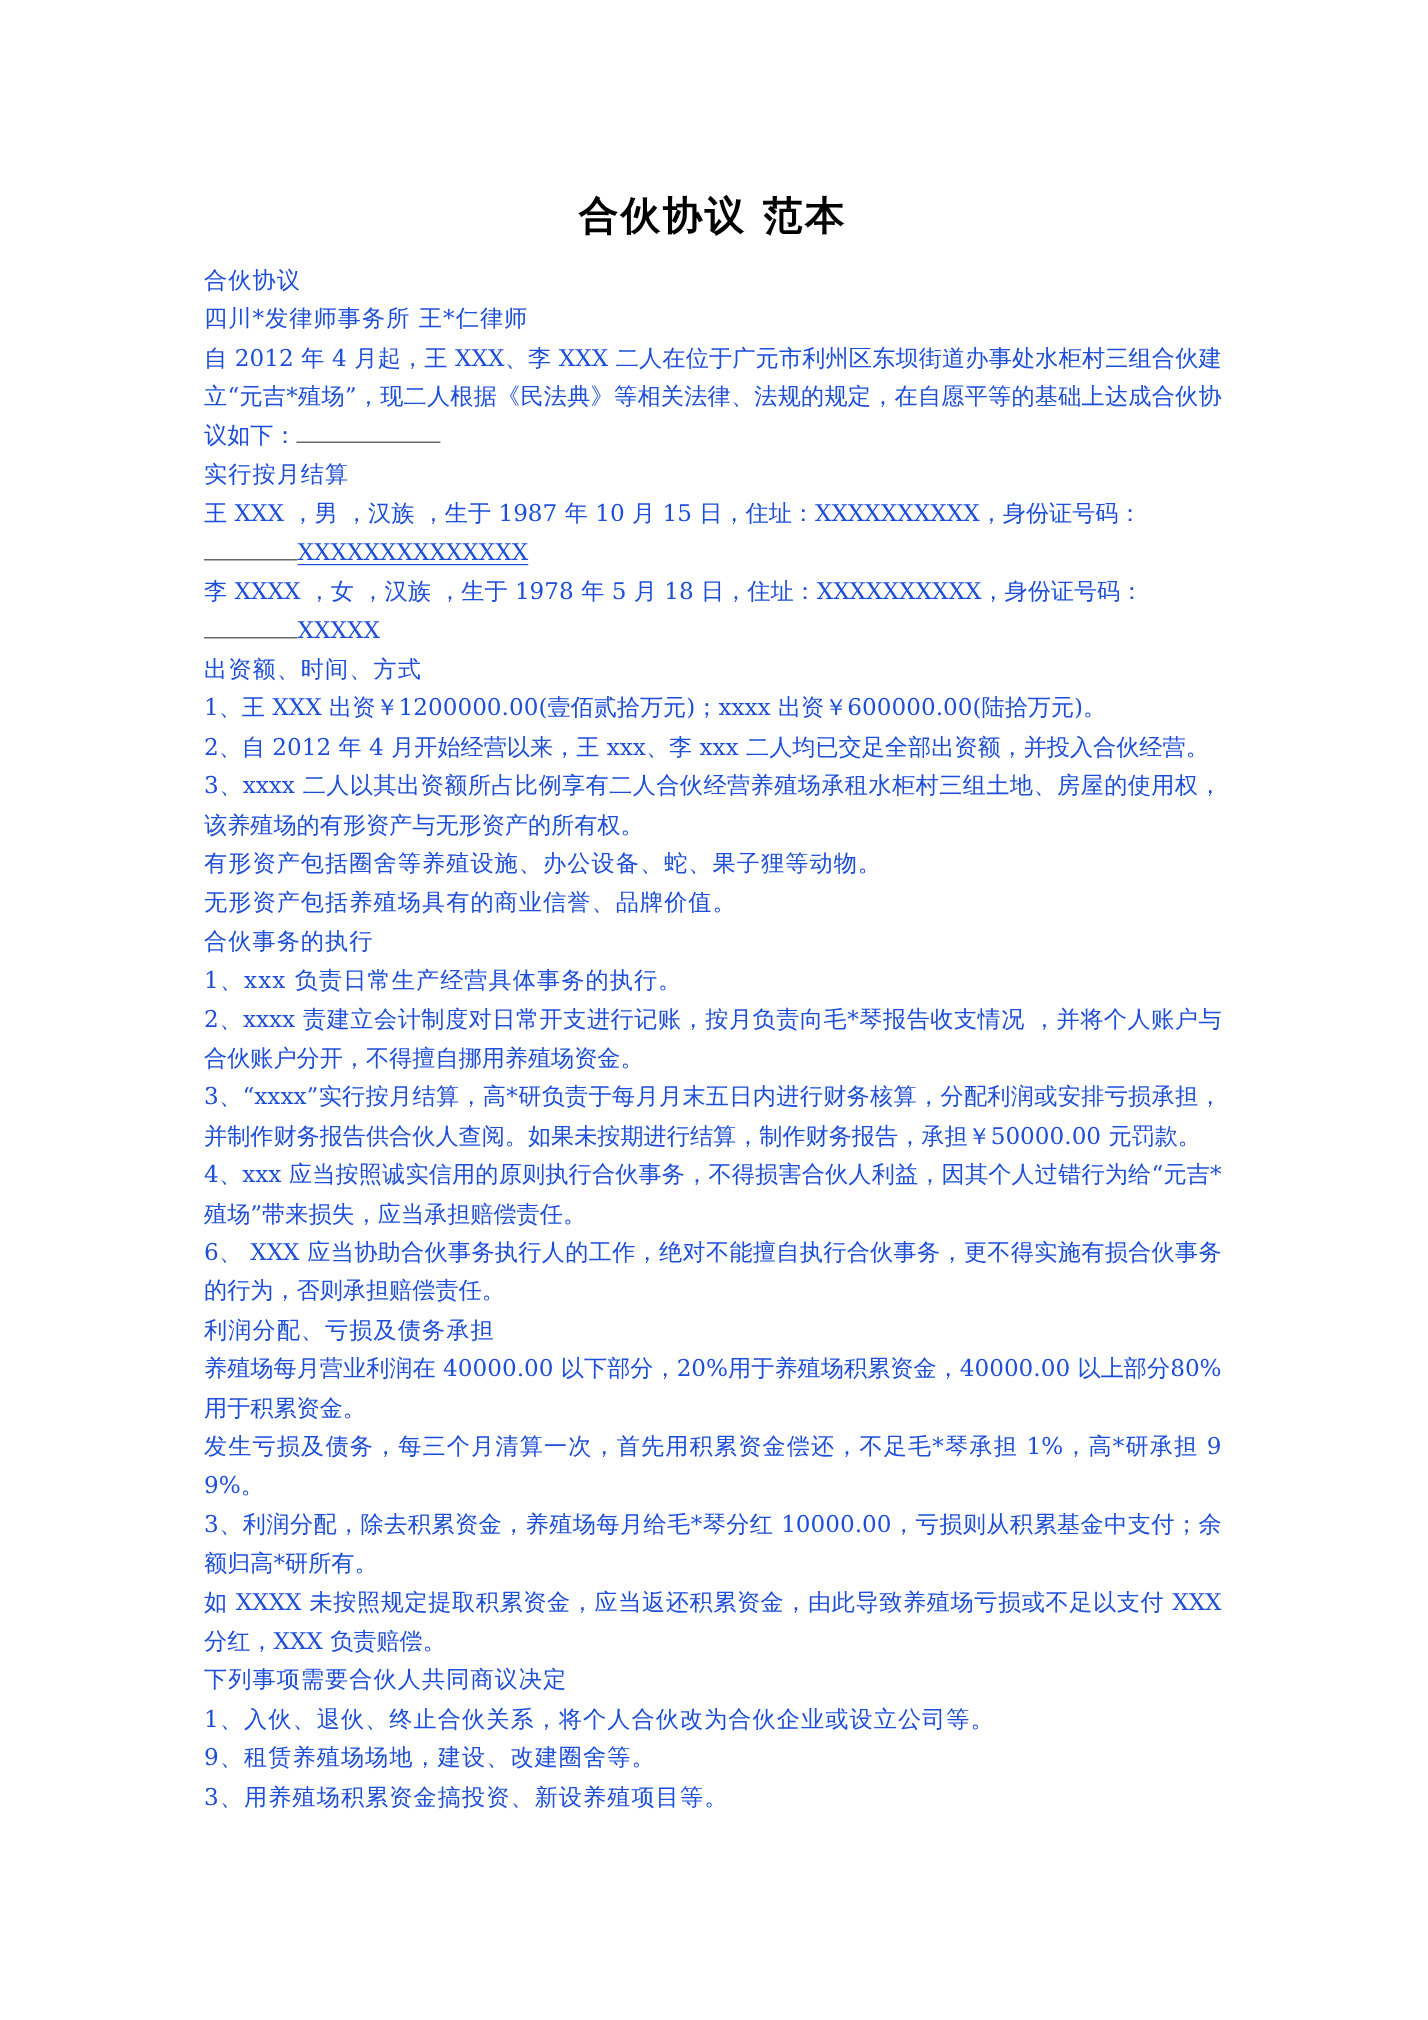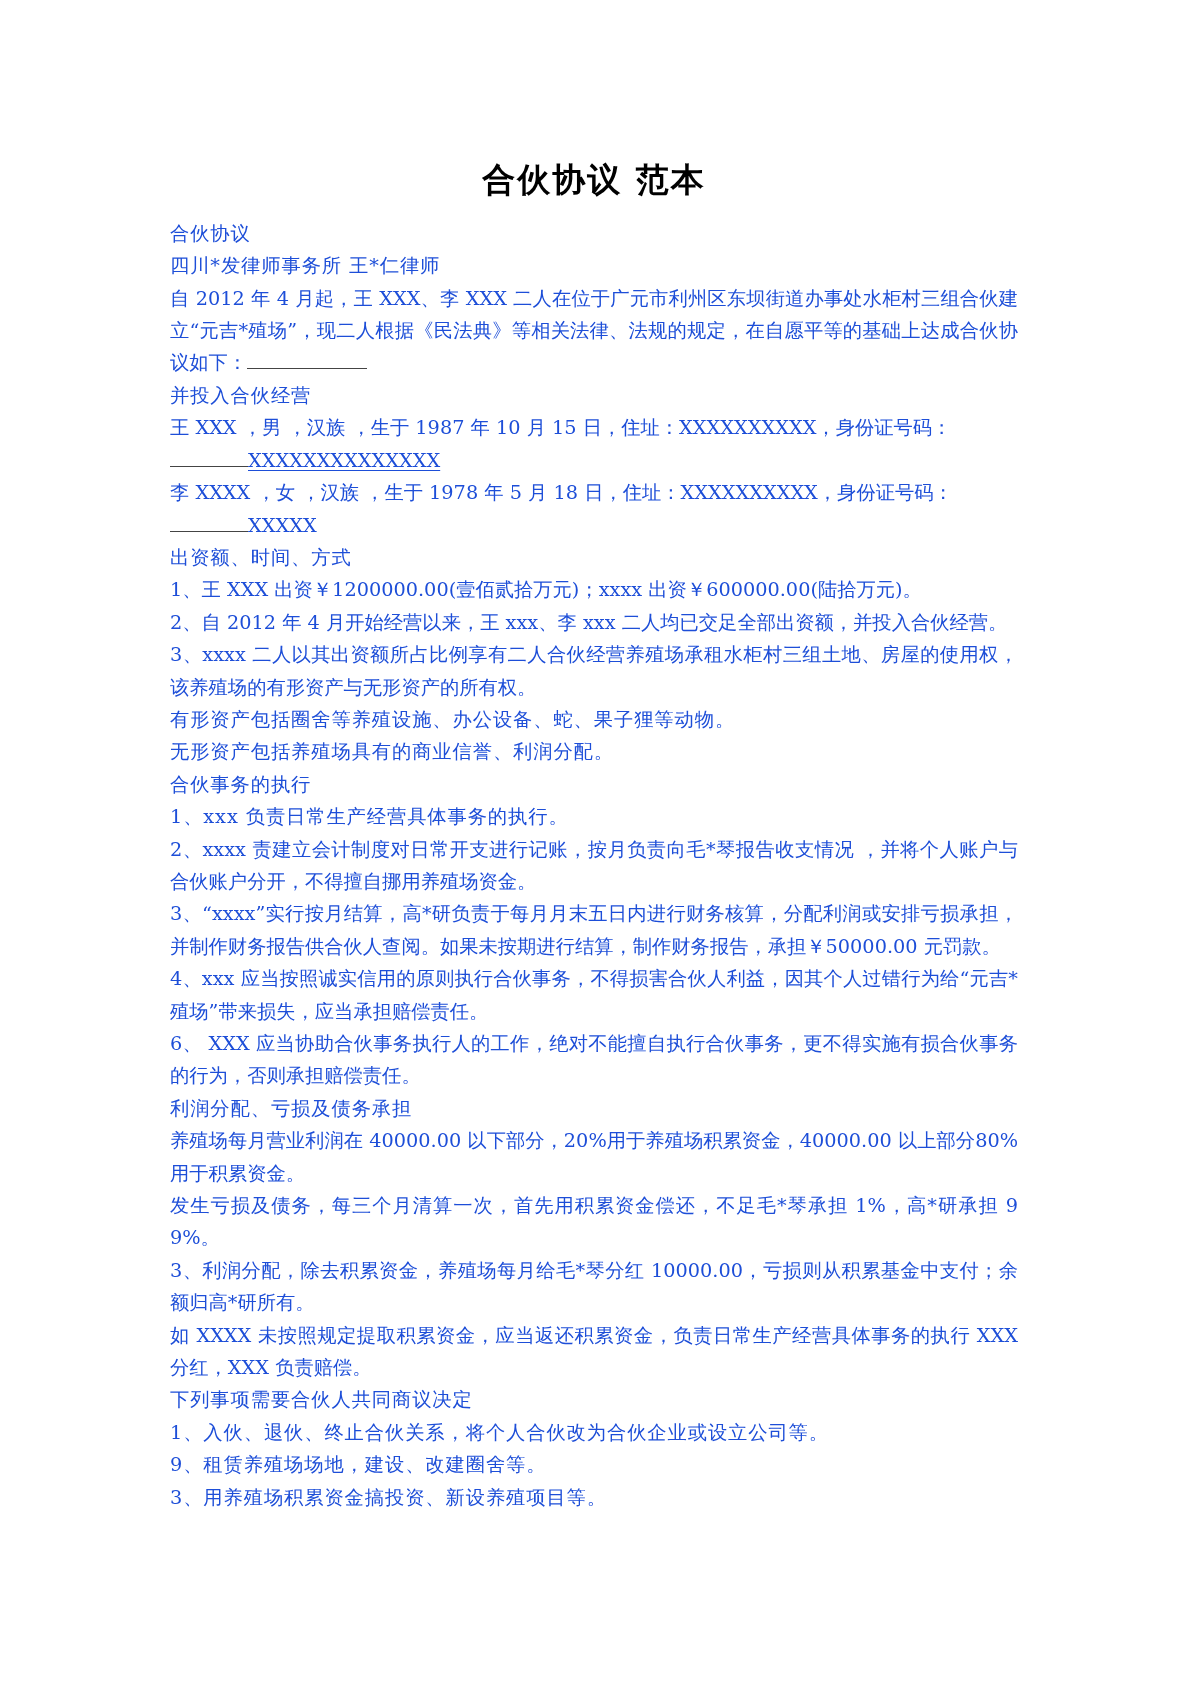--- a/index.html
+++ b/index.html
@@ -71,47 +71,47 @@
   <div class="content">
 
     <h1 class="doc-title">合伙协议  范本</h1>
 
     <p class="para loose">合伙协议</p>
 
     <p class="para loose">四川*发律师事务所 王*仁律师</p>
 
     <p class="para"><span>自 2012 年 4 月起，王 XXX、李 XXX 二人在位于广元市利州区东坝街道办事处水柜村三组合伙建立“元吉*殖场”，现二人根据《民法典》等相关法律、法规的规定，在自愿平等的基础上达成合伙协议如下：</span><span class="blank blank-lg"></span></p>
 
-    <p class="para loose">并投入合伙经营</p>
+    <p class="para loose">实行按月结算</p>
 
     <p class="para"><span>王 XXX ，男 ，汉族 ，生于 1987 年 10 月 15 日，住址：XXXXXXXXXX，身份证号码：</span></p>
     <p class="para"><span class="blank blank-sm"></span><span class="u">XXXXXXXXXXXXXX</span></p>
 
     <p class="para"><span>李 XXXX ，女 ，汉族 ，生于 1978 年 5 月 18 日，住址：XXXXXXXXXX，身份证号码：</span></p>
     <p class="para"><span class="blank blank-sm"></span><span>XXXXX</span></p>
 
     <p class="para loose">出资额、时间、方式</p>
     <p class="para">1、王 XXX 出资￥1200000.00(壹佰贰拾万元)；xxxx 出资￥600000.00(陆拾万元)。</p>
     <p class="para">2、自 2012 年 4 月开始经营以来，王 xxx、李 xxx 二人均已交足全部出资额，并投入合伙经营。</p>
     <p class="para">3、xxxx 二人以其出资额所占比例享有二人合伙经营养殖场承租水柜村三组土地、房屋的使用权，该养殖场的有形资产与无形资产的所有权。</p>
     <p class="para loose">有形资产包括圈舍等养殖设施、办公设备、蛇、果子狸等动物。</p>
-    <p class="para loose">无形资产包括养殖场具有的商业信誉、利润分配。</p>
+    <p class="para loose">无形资产包括养殖场具有的商业信誉、品牌价值。</p>
 
     <p class="para loose">合伙事务的执行</p>
     <p class="para loose">1、xxx 负责日常生产经营具体事务的执行。</p>
     <p class="para">2、xxxx 责建立会计制度对日常开支进行记账，按月负责向毛*琴报告收支情况 ，并将个人账户与合伙账户分开，不得擅自挪用养殖场资金。</p>
     <p class="para">3、“xxxx”实行按月结算，高*研负责于每月月末五日内进行财务核算，分配利润或安排亏损承担，并制作财务报告供合伙人查阅。如果未按期进行结算，制作财务报告，承担￥50000.00 元罚款。</p>
     <p class="para">4、xxx 应当按照诚实信用的原则执行合伙事务，不得损害合伙人利益，因其个人过错行为给“元吉*殖场”带来损失，应当承担赔偿责任。</p>
     <p class="para">6、 XXX 应当协助合伙事务执行人的工作，绝对不能擅自执行合伙事务，更不得实施有损合伙事务的行为，否则承担赔偿责任。</p>
 
     <p class="para loose">利润分配、亏损及债务承担</p>
     <p class="para">养殖场每月营业利润在 40000.00 以下部分，20%用于养殖场积累资金，40000.00 以上部分80%用于积累资金。</p>
     <p class="para">发生亏损及债务，每三个月清算一次，首先用积累资金偿还，不足毛*琴承担 1%，高*研承担 99%。</p>
     <p class="para">3、利润分配，除去积累资金，养殖场每月给毛*琴分红 10000.00，亏损则从积累基金中支付；余额归高*研所有。</p>
-    <p class="para">如 XXXX 未按照规定提取积累资金，应当返还积累资金，负责日常生产经营具体事务的执行 XXX 分红，XXX 负责赔偿。</p>
+    <p class="para">如 XXXX 未按照规定提取积累资金，应当返还积累资金，由此导致养殖场亏损或不足以支付 XXX 分红，XXX 负责赔偿。</p>
 
     <p class="para loose">下列事项需要合伙人共同商议决定</p>
     <p class="para loose">1、入伙、退伙、终止合伙关系，将个人合伙改为合伙企业或设立公司等。</p>
     <p class="para loose">9、租赁养殖场场地，建设、改建圈舍等。</p>
     <p class="para loose">3、用养殖场积累资金搞投资、新设养殖项目等。</p>
 
   </div>
 </div>
 
 </body></html>

